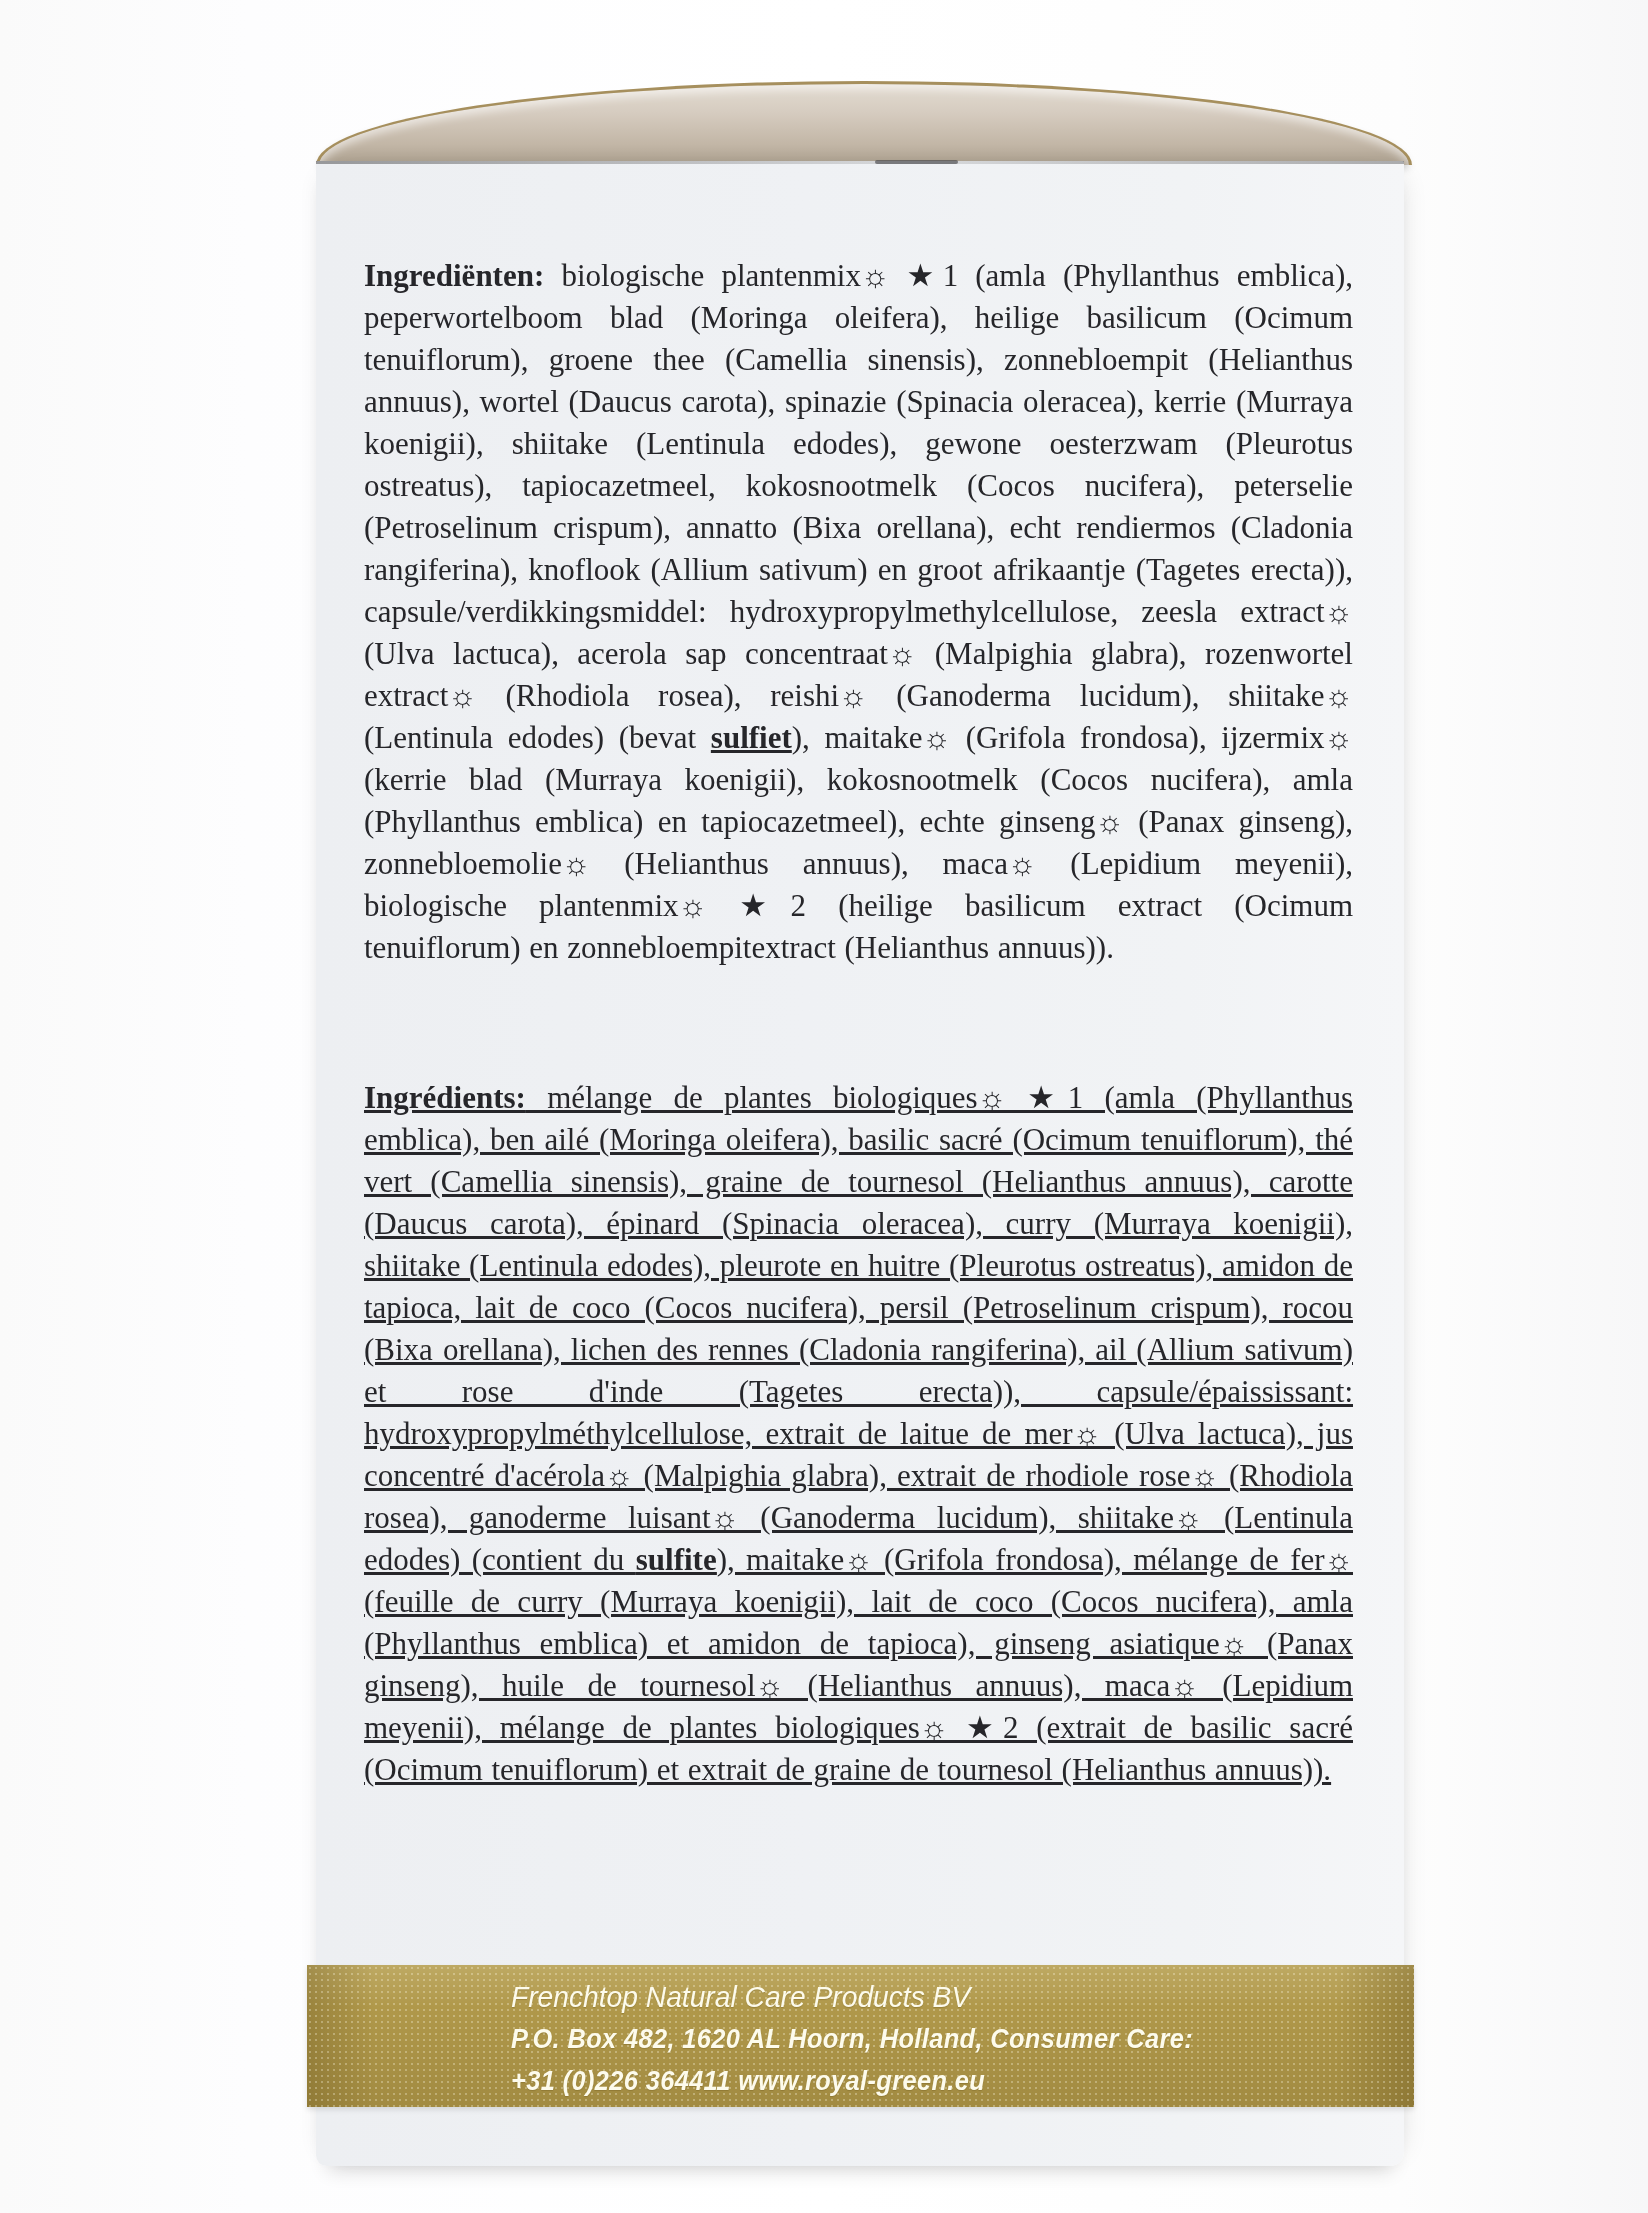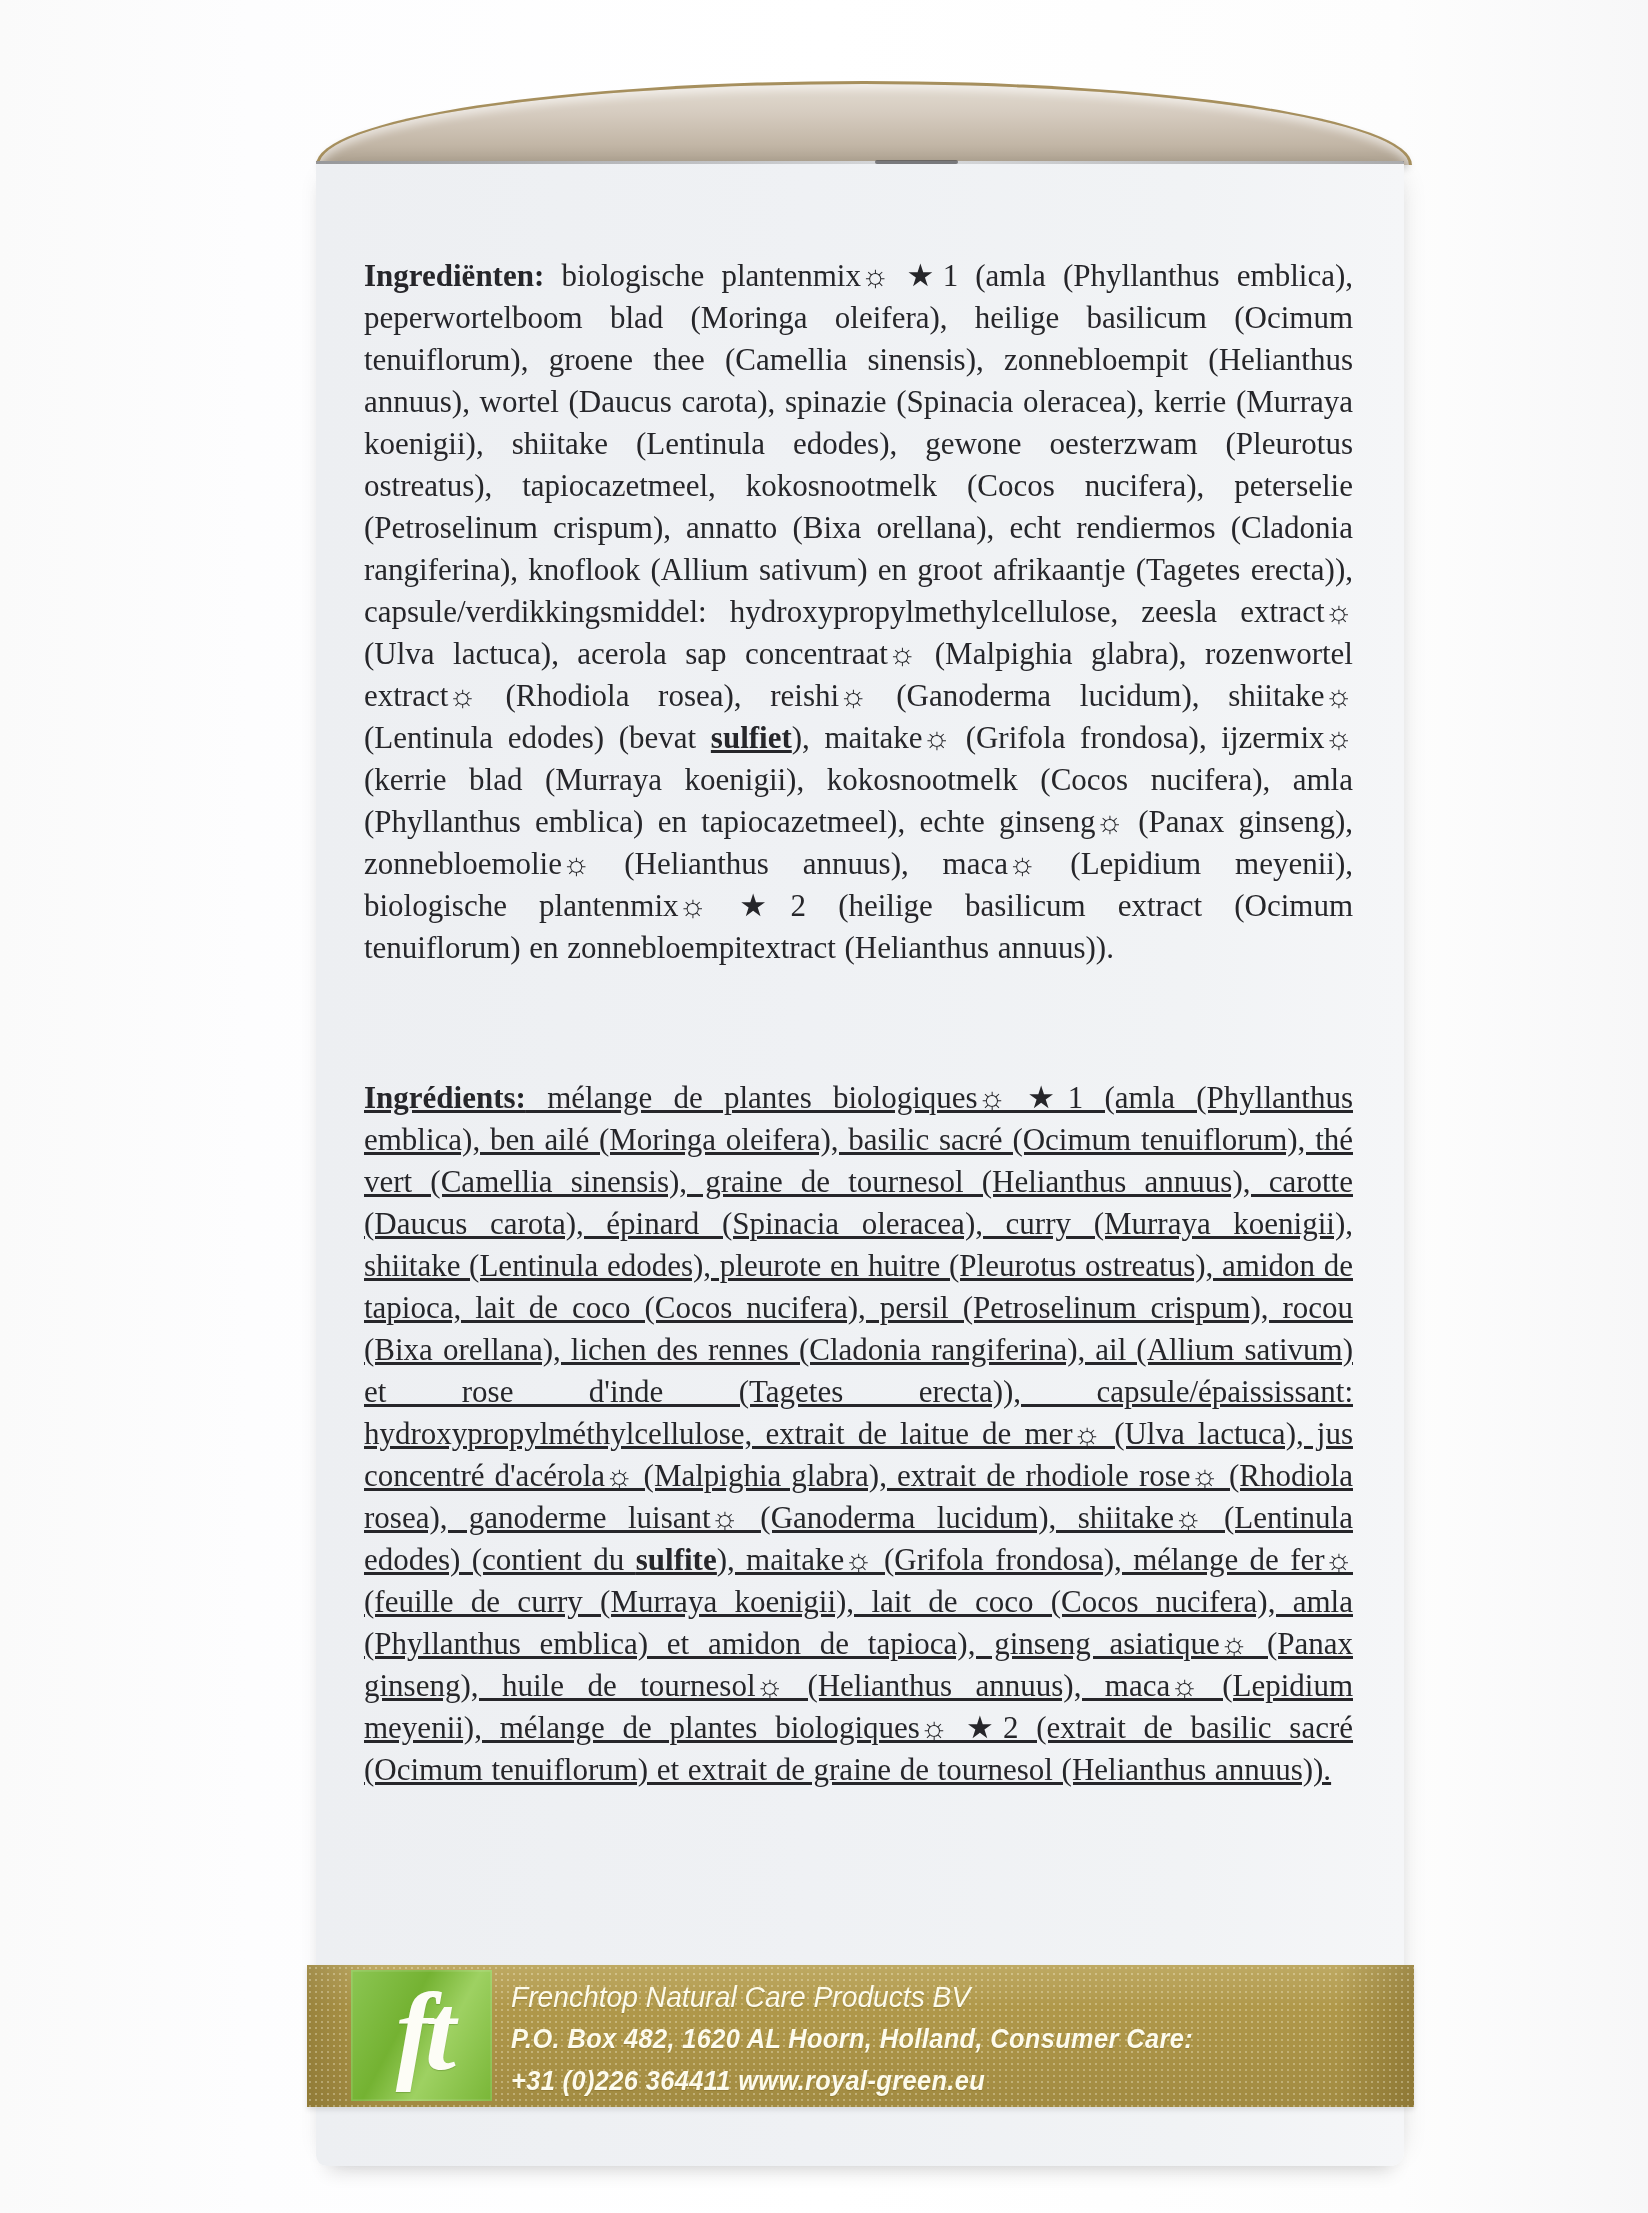--- a/index.html
+++ b/index.html
@@ -79,23 +79,20 @@
 <div class="box">
   <div class="crease">
     <div class="notch"></div>
   </div>
 
   <p class="para para-nl"><span style="font-weight: 700;">Ingrediënten:</span><span> biologische plantenmix☼ ★1 (amla (Phyllanthus emblica), peperwortelboom blad (Moringa oleifera), heilige basilicum (Ocimum tenuiflorum), groene thee (Camellia sinensis), zonnebloempit (Helianthus annuus), wortel (Daucus carota), spinazie (Spinacia oleracea), kerrie (Murraya koenigii), shiitake (Lentinula edodes), gewone oesterzwam (Pleurotus ostreatus), tapiocazetmeel, kokosnootmelk (Cocos nucifera), peterselie (Petroselinum crispum), annatto (Bixa orellana), echt rendiermos (Cladonia rangiferina), knoflook (Allium sativum) en groot afrikaantje (Tagetes erecta)), capsule/verdikkingsmiddel: hydroxypropylmethylcellulose, zeesla extract☼ (Ulva lactuca), acerola sap concentraat☼ (Malpighia glabra), rozenwortel extract☼ (Rhodiola rosea), reishi☼ (Ganoderma lucidum), shiitake☼ (Lentinula edodes) (bevat </span><span style="font-weight: 700; text-decoration: underline;">sulfiet</span><span>), maitake☼ (Grifola frondosa), ijzermix☼ (kerrie blad (Murraya koenigii), kokosnootmelk (Cocos nucifera), amla (Phyllanthus emblica) en tapiocazetmeel), echte ginseng☼ (Panax ginseng), zonnebloemolie☼ (Helianthus annuus), maca☼ (Lepidium meyenii), biologische plantenmix☼ ★2 (heilige basilicum extract (Ocimum tenuiflorum) en zonnebloempitextract (Helianthus annuus)).</span></p>
 
   <p class="para para-fr"><span style="font-weight: 700;">Ingrédients:</span><span> mélange de plantes biologiques☼ ★1 (amla (Phyllanthus emblica), ben ailé (Moringa oleifera), basilic sacré (Ocimum tenuiflorum), thé vert (Camellia sinensis), graine de tournesol (Helianthus annuus), carotte (Daucus carota), épinard (Spinacia oleracea), curry (Murraya koenigii), shiitake (Lentinula edodes), pleurote en huitre (Pleurotus ostreatus), amidon de tapioca, lait de coco (Cocos nucifera), persil (Petroselinum crispum), rocou (Bixa orellana), lichen des rennes (Cladonia rangiferina), ail (Allium sativum) et rose d'inde (Tagetes erecta)), capsule/épaississant: hydroxypropylméthylcellulose, extrait de laitue de mer☼ (Ulva lactuca), jus concentré d'acérola☼ (Malpighia glabra), extrait de rhodiole rose☼ (Rhodiola rosea), ganoderme luisant☼ (Ganoderma lucidum), shiitake☼ (Lentinula edodes) (contient du </span><span style="font-weight: 700; text-decoration: underline;">sulfite</span><span>), maitake☼ (Grifola frondosa), mélange de fer☼ (feuille de curry (Murraya koenigii), lait de coco (Cocos nucifera), amla (Phyllanthus emblica) et amidon de tapioca), ginseng asiatique☼ (Panax ginseng), huile de tournesol☼ (Helianthus annuus), maca☼ (Lepidium meyenii), mélange de plantes biologiques☼ ★2 (extrait de basilic sacré (Ocimum tenuiflorum) et extrait de graine de tournesol (Helianthus annuus)).</span></p>
 
   <div class="brand-bar">
-    <div class="ft-logo">
-      <span>ft</span>
-    </div>
     <div class="brand-text">
       <div class="brand-line-1">Frenchtop Natural Care Products BV</div>
       <div class="brand-line-2">P.O. Box 482, 1620 AL Hoorn, Holland, Consumer Care:</div>
       <div class="brand-line-3">+31 (0)226 364411 www.royal-green.eu</div>
     </div>
   </div>
 </div>
 
 
 </body></html>

